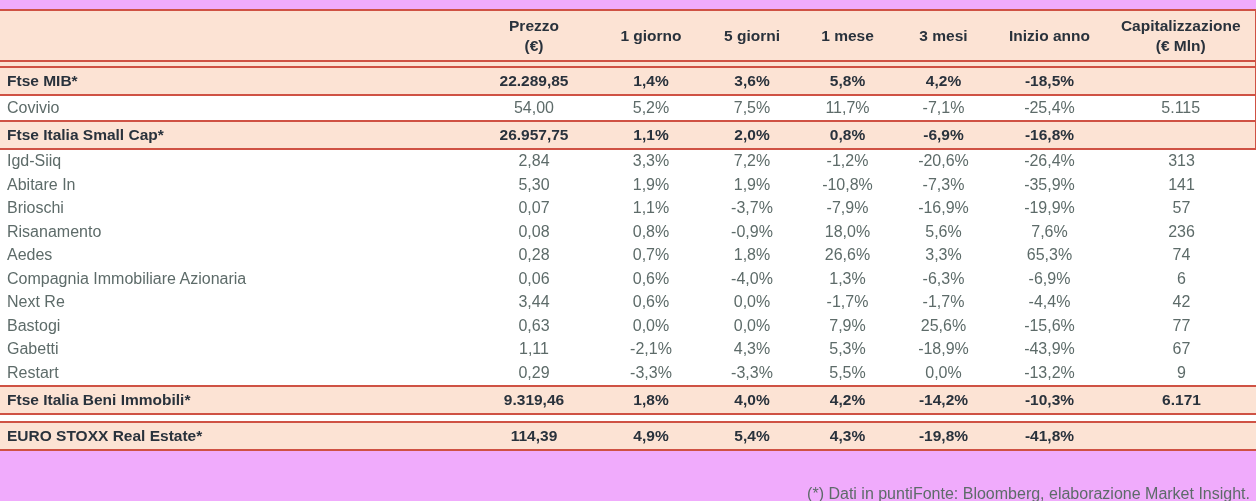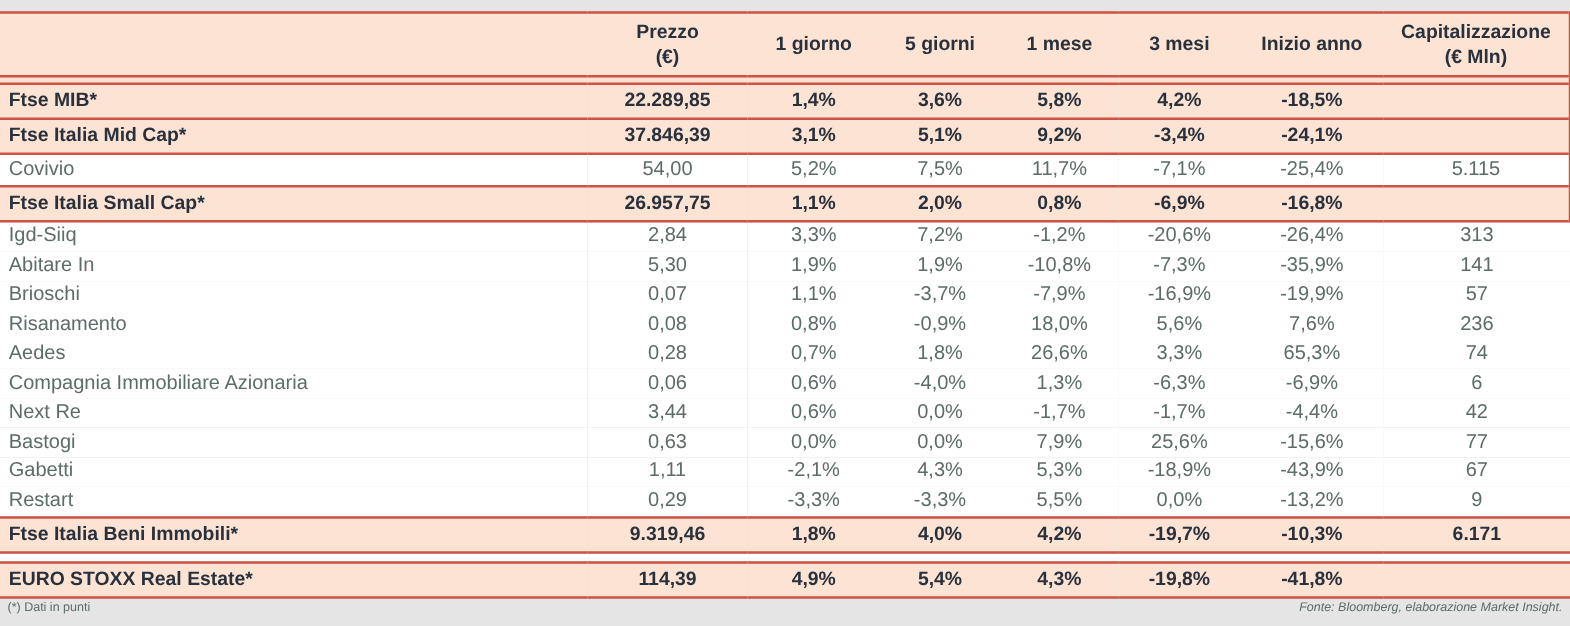--- a/index.html
+++ b/index.html
@@ -1,20 +1,20 @@
 <!DOCTYPE html>
 <html style="--accent: #cf5244; --pink: #fce3d4; --dark: #29323c; --gray: #5d6b69;"><head>
 <meta charset="utf-8">
 <style>
   html,body{margin:0;padding:0;background:#ffffff;}
   .page{
     position:relative;
     width:1256px;height:501px;
     overflow:hidden;
-    background:#e5e5e5;
+    background:#f0abfc;
     font-family:"Liberation Sans","DejaVu Sans",sans-serif;
   }
   table.market{
     width:1256px;
     border-collapse:collapse;
     table-layout:fixed;
     margin-top:9px;
   }
   
   tr.hdr th{
@@ -65,27 +65,28 @@
     font-weight:400;
     height:23.5px;
     font-size:16px;
   }
   tr.top.stock td{ border-bottom:2.5px solid var(--accent,#cf5244);margin-left:44px; }
   tr.gap td{ background:#ffffff; height:6px; padding:0; }
 
   
   .footer{
     display:flex;
-    justify-content:space-between;
+    justify-content:flex-end;
     align-items:flex-start;
     padding:2px 6px 0 6px;
-    font-size:10px;
+    font-size:16px;
+    margin-top:32px;
   }
   .footer .note{ color:var(--gray,#5d6b69); }
-  .footer .fonte{ color:var(--gray,#5d6b69); font-style:italic; }
+  .footer .fonte{ color:var(--gray,#5d6b69); }
 </style>
 </head>
 <body>
 
 <div class="page">
   <table class="market">
     <colgroup>
       <col style="width:470px">
         <col style="width:128px">
         <col style="width:106px">
@@ -116,30 +117,20 @@
         <tr class="index top">
       <td class="name">Ftse MIB*</td>
       <td>22.289,85</td>
       <td>1,4%</td>
       <td>3,6%</td>
       <td>5,8%</td>
       <td>4,2%</td>
       <td>-18,5%</td>
       <td></td>
     </tr>
-        <tr class="index top">
-      <td class="name">Ftse Italia Mid Cap*</td>
-      <td>37.846,39</td>
-      <td>3,1%</td>
-      <td>5,1%</td>
-      <td>9,2%</td>
-      <td>-3,4%</td>
-      <td>-24,1%</td>
-      <td></td>
-    </tr>
         <tr class="stock top">
       <td class="name">Covivio</td>
       <td>54,00</td>
       <td>5,2%</td>
       <td>7,5%</td>
       <td>11,7%</td>
       <td>-7,1%</td>
       <td>-25,4%</td>
       <td>5.115</td>
     </tr>
@@ -252,21 +243,21 @@
       <td>0,0%</td>
       <td>-13,2%</td>
       <td>9</td>
     </tr>
         <tr class="index">
       <td class="name">Ftse Italia Beni Immobili*</td>
       <td>9.319,46</td>
       <td>1,8%</td>
       <td>4,0%</td>
       <td>4,2%</td>
-      <td>-19,7%</td>
+      <td>-14,2%</td>
       <td>-10,3%</td>
       <td>6.171</td>
     </tr>
         <tr class="gap">
           <td colspan="8"></td>
         </tr>
         <tr class="index">
       <td class="name">EURO STOXX Real Estate*</td>
       <td>114,39</td>
       <td>4,9%</td>

